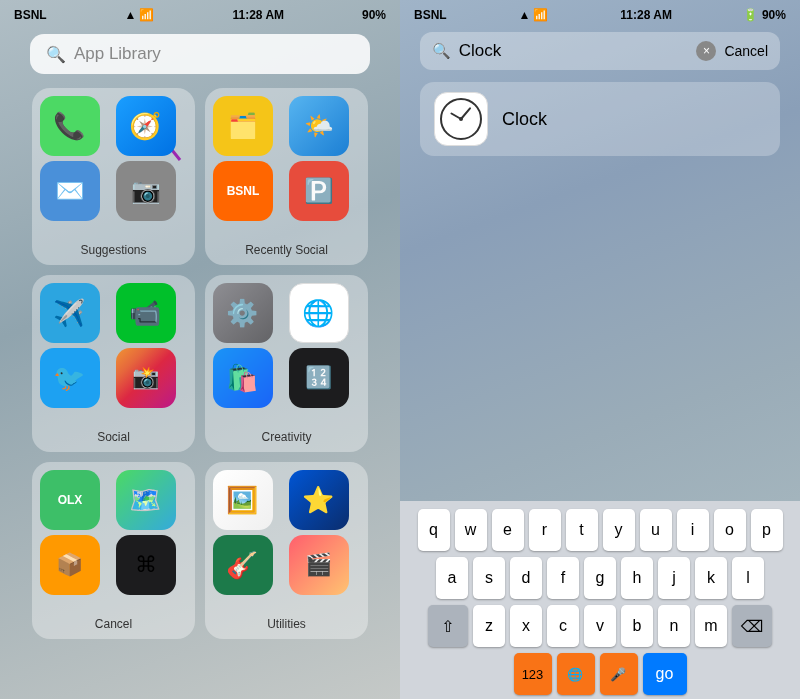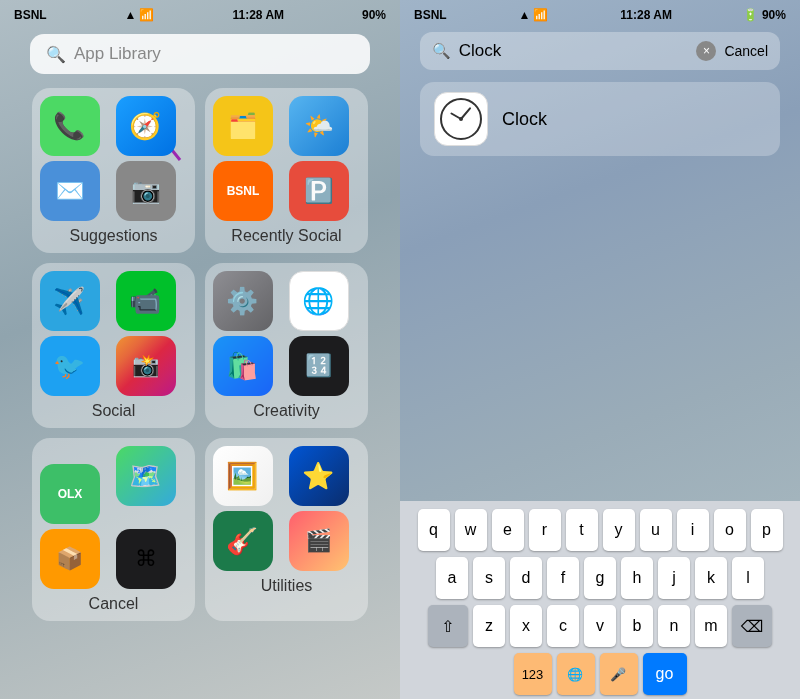--- a/index.html
+++ b/index.html
@@ -105,33 +105,33 @@
 
     .app-icon.teal-telegram { background: #2ca5e0; }
     .app-icon.red-facetime { background: #00c02a; }
     .app-icon.gray-settings { background: linear-gradient(135deg, #8e8e93, #636366); }
     .app-icon.chrome { background: #fff; border: 1px solid #ddd; }
     .app-icon.twitter { background: #1da1f2; }
     .app-icon.insta { background: linear-gradient(135deg,#f09433,#e6683c,#dc2743,#cc2366,#bc1888); }
     .app-icon.appstore { background: linear-gradient(135deg,#1a94f7,#1a64f7); }
     .app-icon.black-calc { background: #1c1c1e; }
 
-    .app-icon.olx { background: #3dbf68; margin-top: 18px; }
+    .app-icon.olx { background: #3dbf68; }
     .app-icon.maps { background: linear-gradient(135deg,#4bd964,#34aadc); }
     .app-icon.photos { background: linear-gradient(135deg,#fff,#f0f0f0); }
     .app-icon.amazon { background: #ff9900; }
     .app-icon.shortcuts { background: #1c1c1e; }
     .app-icon.guitar { background: #1c7a4a; }
     .app-icon.inshot { background: linear-gradient(135deg,#ff5f6d,#ffc371); }
     .app-icon.blue-star { background: linear-gradient(135deg,#0055d4,#0a2d6e); }
 
     .group-label {
-      font-size: 16px;
+      font-size: 12px;
       color: #333;
-      margin-top: 6px;
+      margin-top: 22px;
       font-weight: 500;
     }
 
     
     .arrow-overlay {
       position: absolute;
       top: 90px;
       left: 120px;
       width: 80px;
       height: 80px;
@@ -305,21 +305,21 @@
       padding: 0 4px;
     }
 
     .kb-key.dark {
       background: #acb3bc;
       color: #000;
       min-width: 40px;
     }
 
     .kb-key.special {
-      background: #fdba74;
+      background: #f97316;
       font-size: 13px;
       min-width: 38px;
     }
 
     .kb-key.space {
       flex: 1;
       max-width: 180px;
     }
 
     .kb-key.go {

